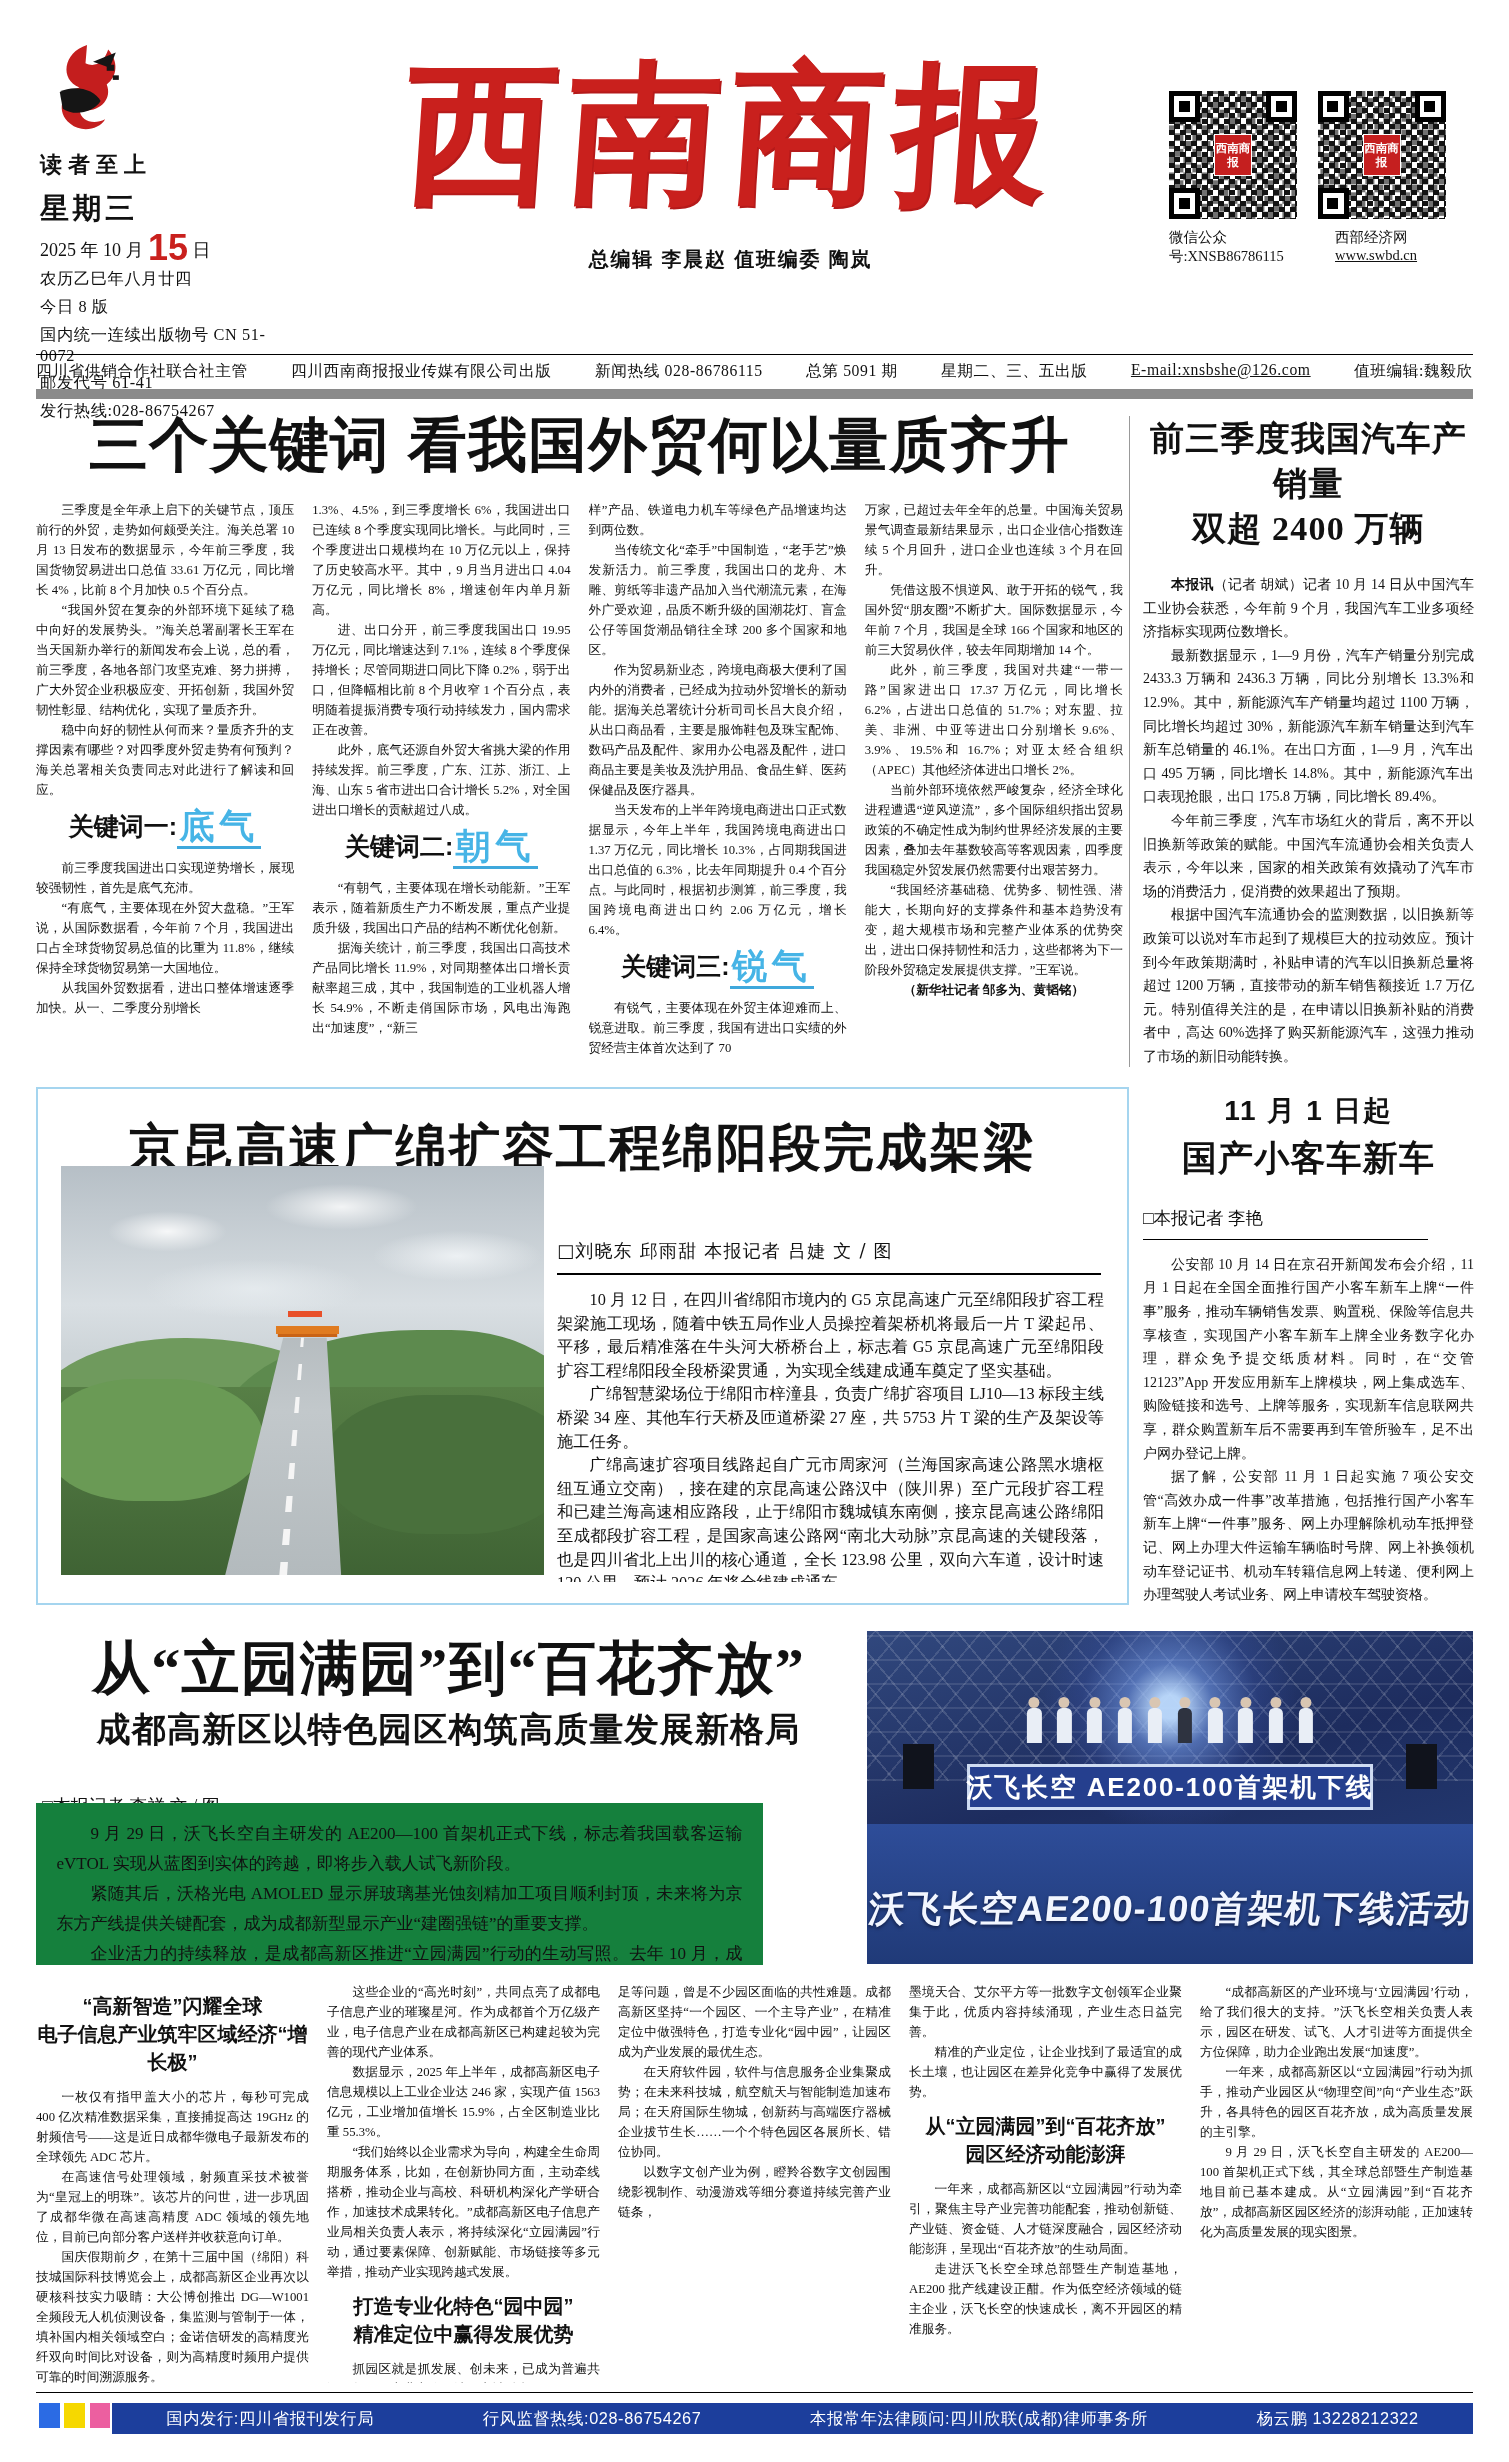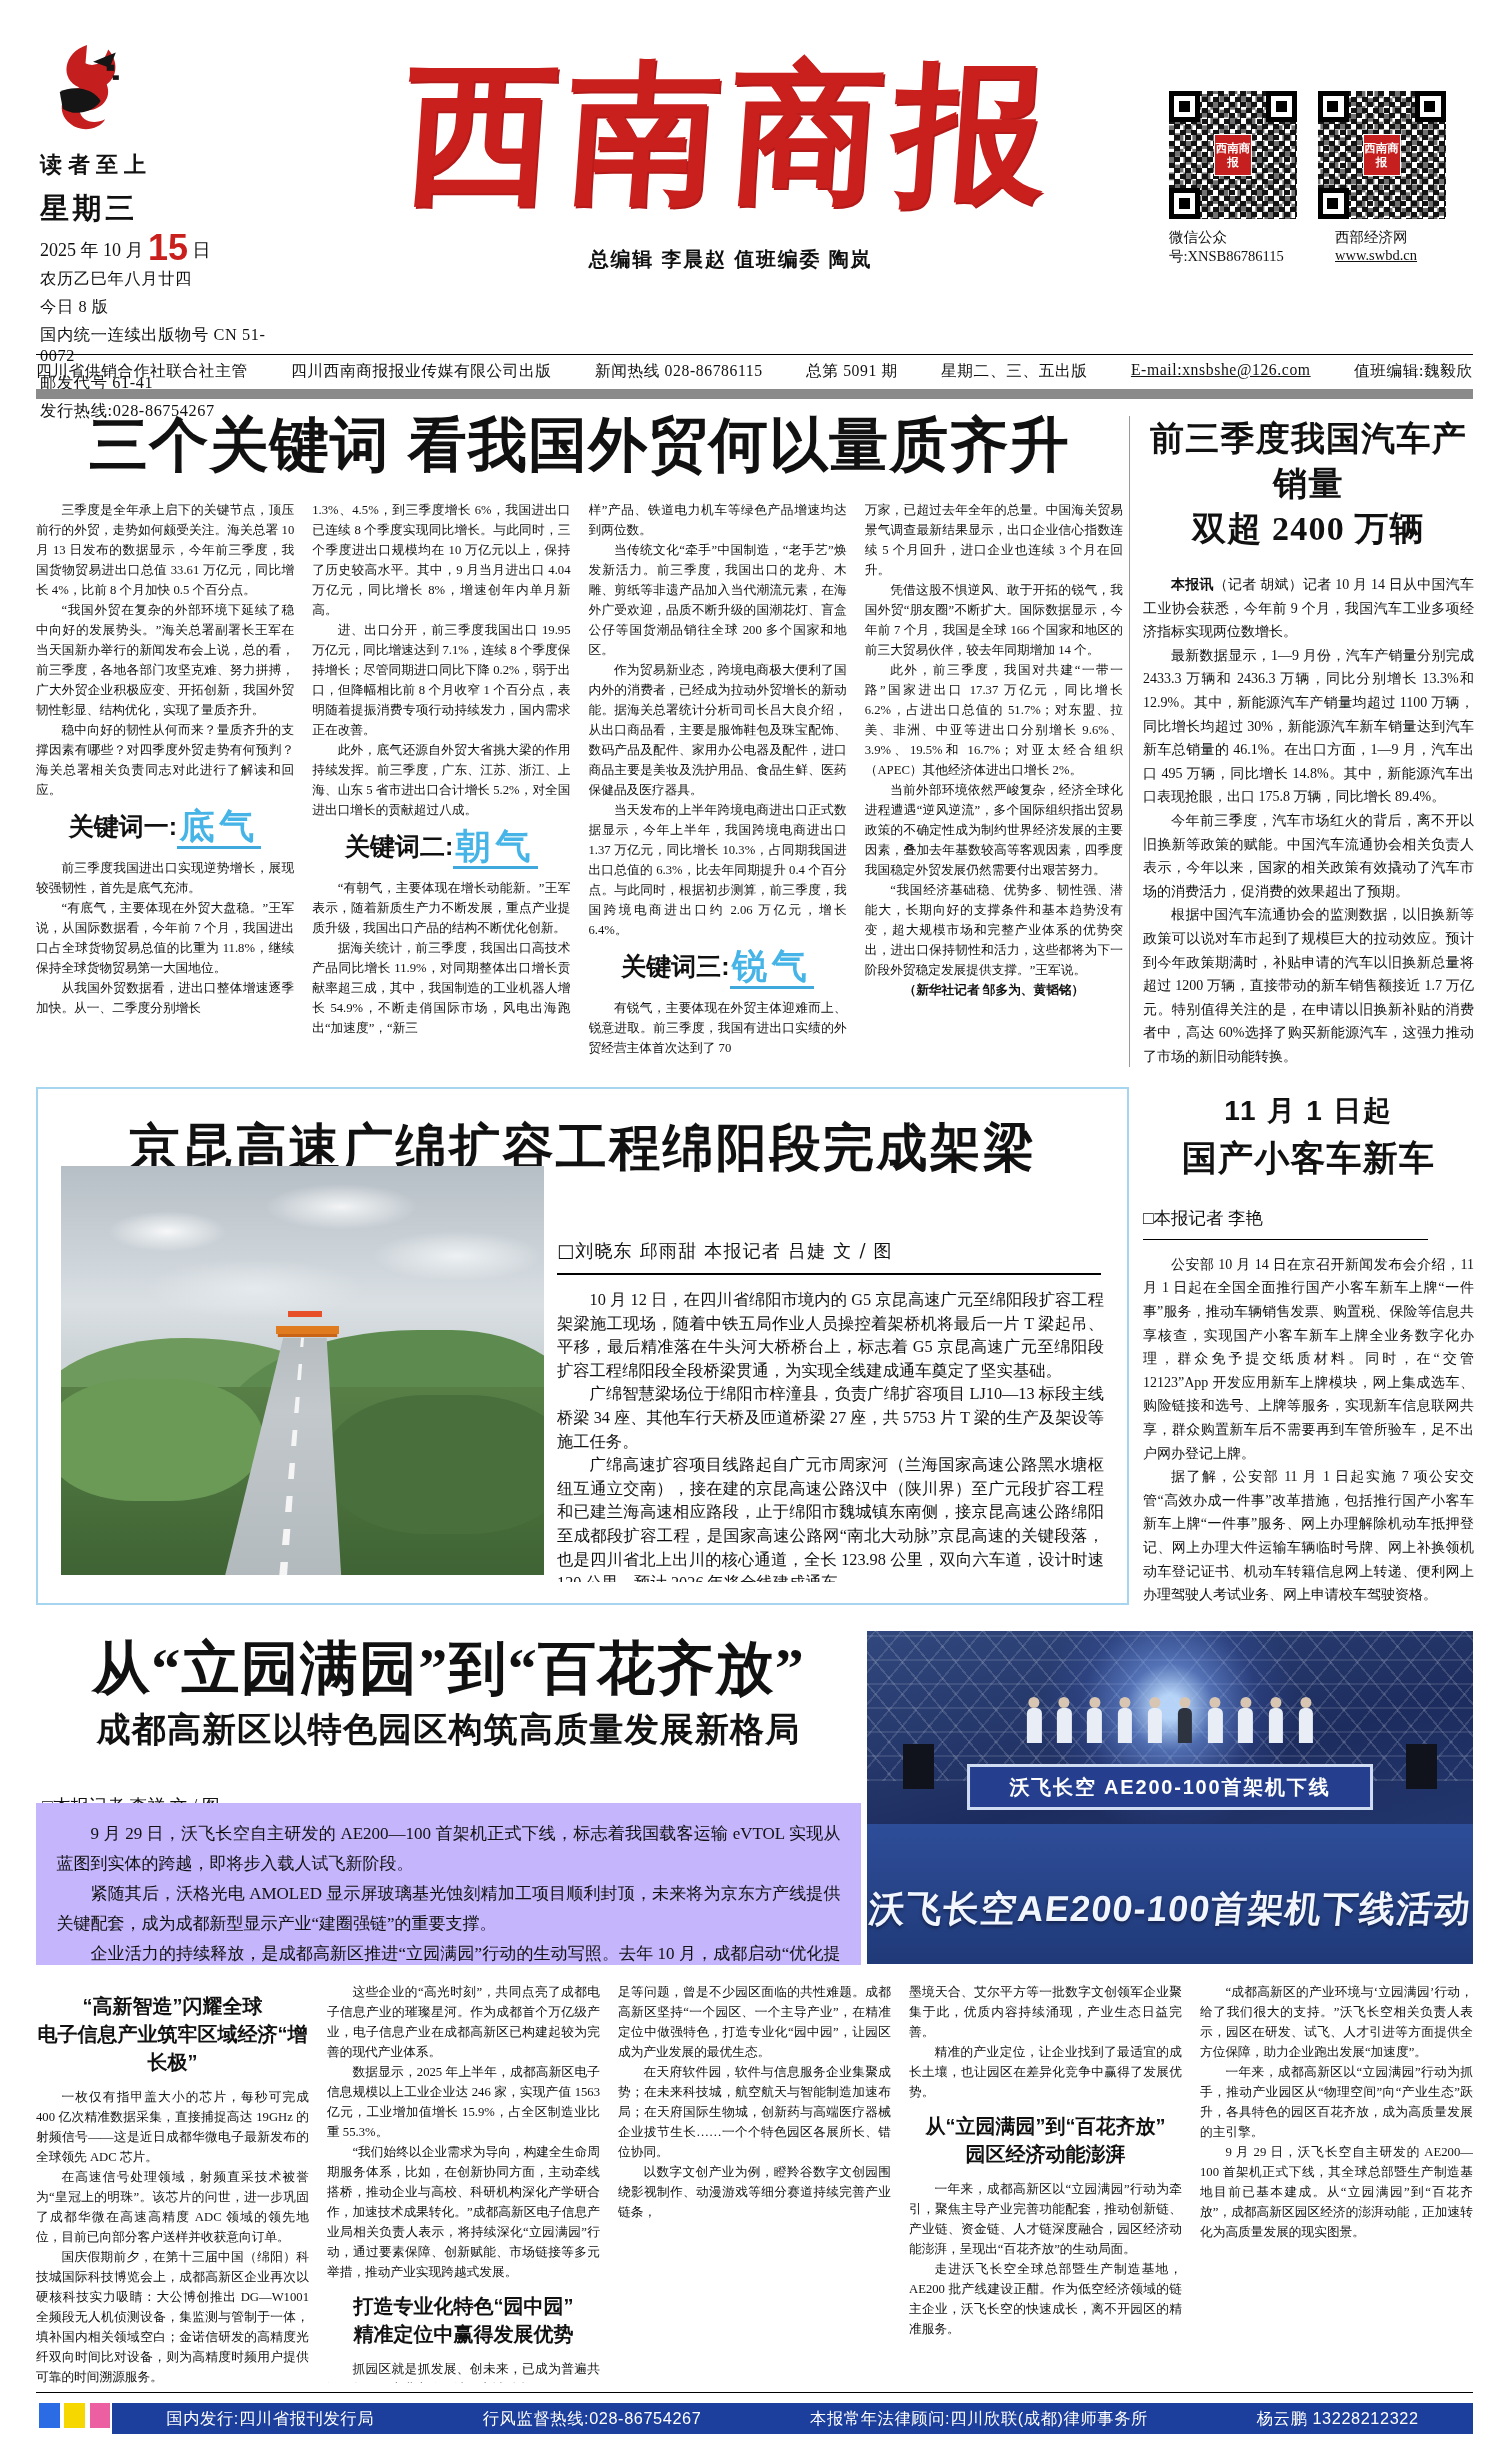--- a/index.html
+++ b/index.html
@@ -80,38 +80,38 @@
   .plate-wrap{left:1143px;top:1092px;width:331px;height:513px;overflow:hidden;}
   .plate-kicker{text-align:center;font-weight:900;font-size:28px;letter-spacing:1.8px;}
   .plate-title{text-align:center;font-weight:900;font-size:35px;line-height:46px;letter-spacing:1.2px;margin-top:6px;}
   .plate-byline{margin-top:24px;font-size:17.5px;border-bottom:1.8px solid #000;padding-bottom:8.5px;width:86%;}
   .plate-body{margin-top:13.3px;font-size:14px;line-height:23.6px;text-align:justify;}
   .plate-body p{margin:0;text-indent:2em;}
   
   .park-head{left:36px;top:1630px;width:825px;text-align:center;font-weight:900;font-size:58px;letter-spacing:1.2px;}
   .park-sub{left:36px;top:1707px;width:825px;text-align:center;font-weight:900;font-size:34px;letter-spacing:1.2px;}
   .park-byline{left:42px;top:1761px;width:338px;font-size:18px;border-bottom:2.4px solid #000;padding-bottom:8.5px;margin-top:33px;}
-  .park-intro{left:36px;top:1803px;width:825px;height:162px;background:#c4b5fd;box-sizing:border-box;padding:15.7px 20.5px;
+  .park-intro{left:36px;top:1803px;width:727px;height:162px;background:#15803d;box-sizing:border-box;padding:15.7px 20.5px;
               font-size:17px;line-height:30px;text-align:justify;overflow:hidden;}
   .park-intro p{margin:0;text-indent:2em;}
   .photo-stage{left:867px;top:1631px;width:606px;height:333px;overflow:hidden;
                background:linear-gradient(165deg,#31487e 0%,#1d2c5e 45%,#27417d 100%);}
   .stage-truss{position:absolute;inset:0 0 55% 0;background:
       repeating-linear-gradient(50deg,rgba(255,255,255,.14) 0 1.8px,transparent 1.8px 20.5px),
       repeating-linear-gradient(-50deg,rgba(255,255,255,.12) 0 1.8px,transparent 1.8px 20.5px),
       repeating-linear-gradient(0deg,rgba(255,255,255,.10) 0 1.8px,transparent 1.8px 24px);}
   .stage-burst{position:absolute;left:24%;top:-6%;width:52%;height:64%;
       background:radial-gradient(circle at 50% 45%,rgba(190,220,255,.95) 0 6%,rgba(120,160,240,.55) 22%,rgba(70,100,200,.2) 45%,transparent 65%);}
   .stage-people{position:absolute;left:50%;top:23%;transform:translateX(-50%);display:flex;gap:15.7px;}
   .person{width:14.5px;height:35px;background:#e9eef6;border-radius:5.4px 5.4px 0 0;position:relative;}
   .person::before{content:"";position:absolute;left:50%;top:-11px;transform:translateX(-50%);width:11px;height:11px;border-radius:50%;background:#d9c6b2;}
   .person.dark{background:#2e3340;}
   .stage-banner{position:absolute;left:50%;top:40%;transform:translateX(-50%);width:66%;height:40px;background:#253f8e;
       border:3px solid #cfdcf2;display:flex;align-items:center;justify-content:center;color:#fff;
-      font-weight:900;font-size:20px;letter-spacing:1.8px;white-space:nowrap;}
+      font-weight:900;font-size:26px;letter-spacing:1.8px;white-space:nowrap;}
   .stage-floor{position:absolute;left:0;bottom:0;width:100%;height:42%;background:linear-gradient(#2c4a94,#1f3süa)); }
   .stage-floor{position:absolute;left:0;bottom:0;width:100%;height:42%;background:linear-gradient(#2e4d99,#203a78);}
   .stage-floor-text{position:absolute;left:0;bottom:9%;width:100%;text-align:center;color:#f2f6ff;font-weight:900;
       font-size:36px;letter-spacing:1.2px;transform:skewX(-6deg);white-space:nowrap;text-shadow:0 2.4px 3.6px rgba(0,0,20,.5);}
   .speaker{position:absolute;width:31px;height:45px;background:#10131c;top:34%;}
   .speaker.l{left:6%;} .speaker.r{right:6%;}
   .cols5{left:36px;top:1982px;width:1437px;height:401px;display:flex;gap:18px;overflow:hidden;}
   .cols5 .col{flex:1;font-size:12.7px;line-height:20px;text-align:justify;overflow:hidden;}
   .subhead{text-align:center;font-weight:900;font-size:20px;line-height:28px;margin:9.7px 0 11px 0;text-indent:0 !important;
            font-family:"Liberation Sans",sans-serif;}

